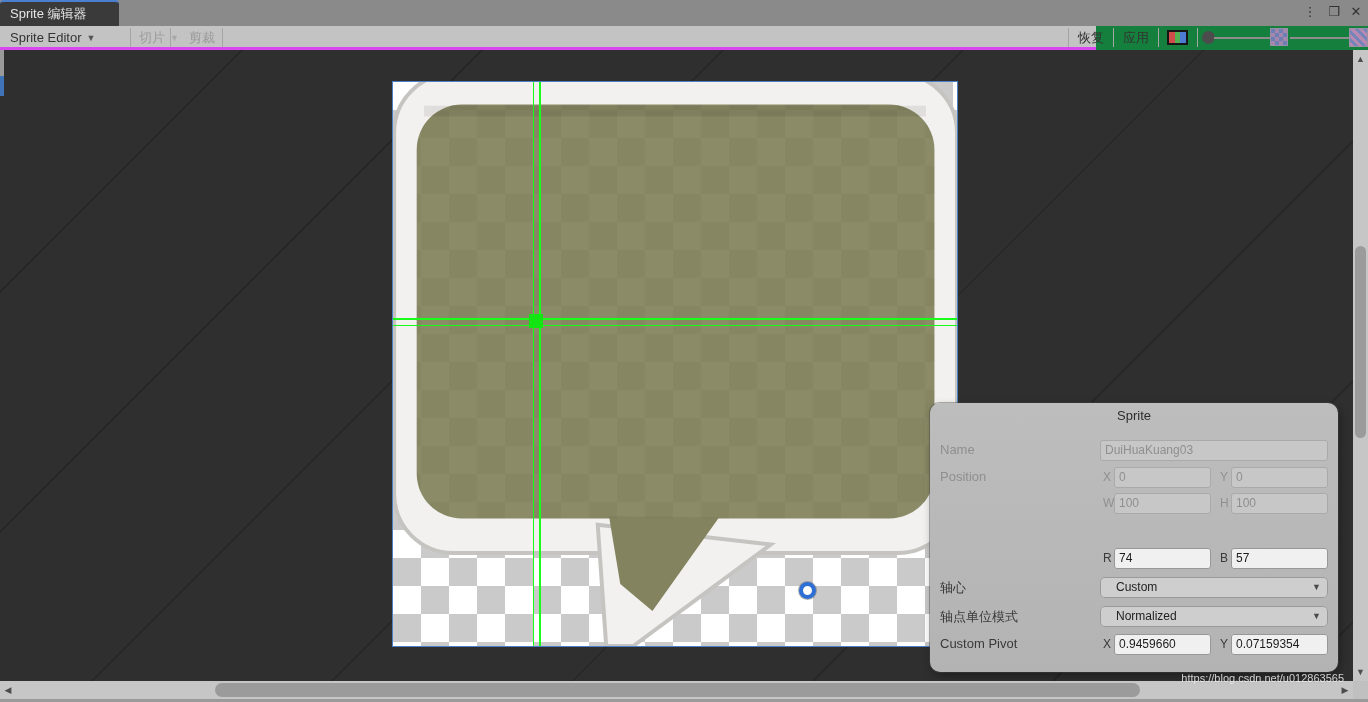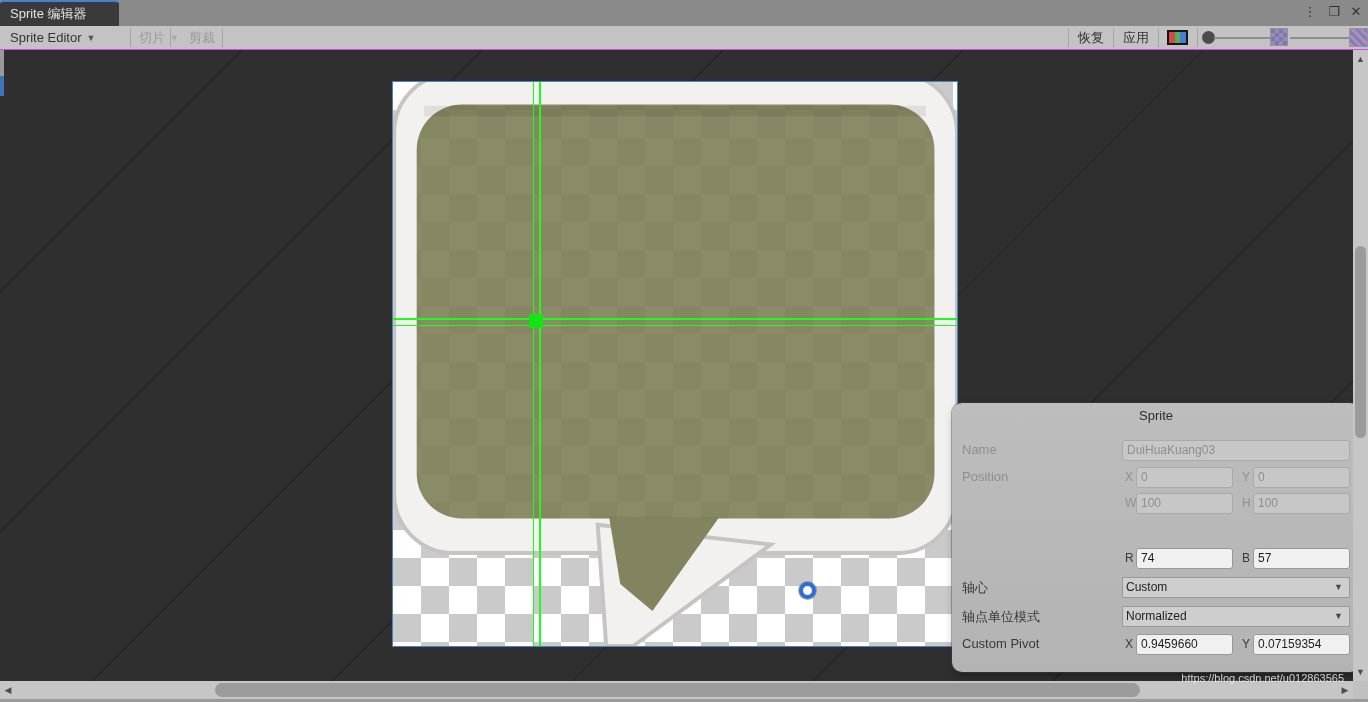--- a/index.html
+++ b/index.html
@@ -10,21 +10,21 @@
   .titlebar{position:absolute;left:0;top:0;width:1368px;height:26px;background:#8a8a8a;}
   .tab{position:absolute;left:0;top:0;width:119px;height:26px;background:#3a3a3a;
        border-top:2px solid #4a7fd0;border-radius:4px 4px 0 0;
        color:#e4e4e4;font-size:13px;line-height:23px;padding-left:10px;}
   .winctrl{position:absolute;top:0;height:24px;color:#323232;font-size:13px;line-height:24px;text-align:center;width:20px;cursor:default;}
   .winctrl.more{right:48px;letter-spacing:0;}
   .winctrl.max{right:24px;}
   .winctrl.close{right:2px;}
 
   
-  .toolbar{position:absolute;left:0;top:26px;width:1368px;height:24px;background:#c3c3c3;border-bottom:1px solid #d946ef;}
+  .toolbar{position:absolute;left:0;top:26px;width:1096px;height:24px;background:#c3c3c3;border-bottom:3px solid #d946ef;}
   .tbtn{position:absolute;top:0;height:23px;line-height:23px;font-size:13px;color:#333;padding:0 8px;white-space:nowrap;}
   .tbtn .arr{font-size:9px;color:#555;margin-left:5px;vertical-align:1px;}
   .tbtn.disabled{color:#9b9b9b;}
   .tbtn.disabled .arr{color:#a8a8a8;}
   .tsep{position:absolute;top:2px;height:19px;width:1px;background:#a5a5a5;}
   .rgbicon{position:absolute;top:4px;left:1167px;width:21px;height:15px;border:2px solid #161616;display:flex;}
   .rgbicon i{flex:1;}
   .rgbicon .r{background:#d24b4b;} .rgbicon .g{background:#52b152;} .rgbicon .b{background:#4b7bd2;}
   .zoomslider{position:absolute;left:1202px;top:0;width:160px;height:23px;}
   .zknob{position:absolute;left:0;top:5px;width:13px;height:13px;border-radius:50%;background:#4c4c4c;}
@@ -54,37 +54,37 @@
   .gline{position:absolute;background:#1aff1a;}
   .gv1{left:140px;top:0;width:1px;height:564px;}
   .gv2{left:146px;top:0;width:2px;height:564px;}
   .gh1{left:0;top:236px;width:564px;height:2px;}
   .gh2{left:0;top:243px;width:564px;height:1px;}
   .ghandle{position:absolute;left:136px;top:232px;width:14px;height:14px;background:#12e512;}
   .pivot{position:absolute;left:406px;top:500px;width:17px;height:17px;border-radius:50%;
       background:#fdfdfd;border:4.5px solid #2e6fd6;box-shadow:0 0 0 1px rgba(110,110,110,.55);}
 
   
-  .spanel{position:absolute;left:952px;top:353px;width:408px;height:269px;border-radius:10px;
+  .spanel{position:absolute;left:930px;top:353px;width:408px;height:269px;border-radius:10px;
       background:linear-gradient(#bdbdbd,#b3b3b3);
       box-shadow:0 0 0 1px rgba(70,70,70,.4),2px 4px 10px rgba(0,0,0,.35);}
   .sp-title{position:absolute;left:0;top:5px;width:100%;text-align:center;font-size:13px;color:#2d2d2d;}
   .srow{position:absolute;left:0;width:100%;height:21px;}
   .slabel{position:absolute;left:10px;top:2px;font-size:13px;color:#3a3a3a;white-space:nowrap;}
   .slabel.dim{color:#8f8f8f;}
   .pfx{position:absolute;top:3px;font-size:12px;color:#3a3a3a;}
   .pfx.dim{color:#909090;}
   .pfx.p1{left:173px;} .pfx.p2{left:290px;}
   .fld{position:absolute;top:0;height:21px;border-radius:3px;font-size:12px;line-height:21px;padding:0 5px;overflow:hidden;white-space:nowrap;}
   .fld.f1{left:184px;width:97px;} .fld.f2{left:301px;width:97px;}
   .fld.wide{left:170px;width:228px;}
   .fld.dis{background:#c7c7c7;box-shadow:inset 0 0 0 1px #aaa;color:#8f8f8f;}
   .fld.en{background:#f1f0f0;box-shadow:inset 0 0 0 1px #989898;color:#1c1c1c;}
-  .dd{position:absolute;left:170px;top:0;width:228px;height:21px;border-radius:0;background:#cecece;
-      box-shadow:inset 0 0 0 1px #9a9a9a;font-size:12px;line-height:21px;color:#222;padding:0 4px;}
+  .dd{position:absolute;left:170px;top:0;width:228px;height:21px;border-radius:5px;background:#cecece;
+      box-shadow:inset 0 0 0 1px #9a9a9a;font-size:12px;line-height:21px;color:#222;padding:0 16px;}
   .dd .ddarr{position:absolute;right:7px;top:0;font-size:9px;color:#4a4a4a;line-height:21px;}
 
   
   .vscroll{position:absolute;right:0;top:50px;width:15px;height:631px;background:#c6c6c6;}
   .vscroll .arrow{position:absolute;left:0;width:15px;height:14px;font-size:9px;color:#4d4d4d;text-align:center;line-height:14px;}
   .vscroll .up{top:2px;} .vscroll .down{bottom:2px;}
   .vthumb{position:absolute;left:2px;top:196px;width:11px;height:192px;background:#9b9b9b;border-radius:6px;}
   .hscroll{position:absolute;left:0;top:681px;width:1353px;height:18px;background:#c6c6c6;}
   .hscroll .arrow{position:absolute;top:0;width:14px;height:18px;font-size:9px;color:#4d4d4d;text-align:center;line-height:18px;}
   .hscroll .left{left:1px;} .hscroll .right{right:1px;}

